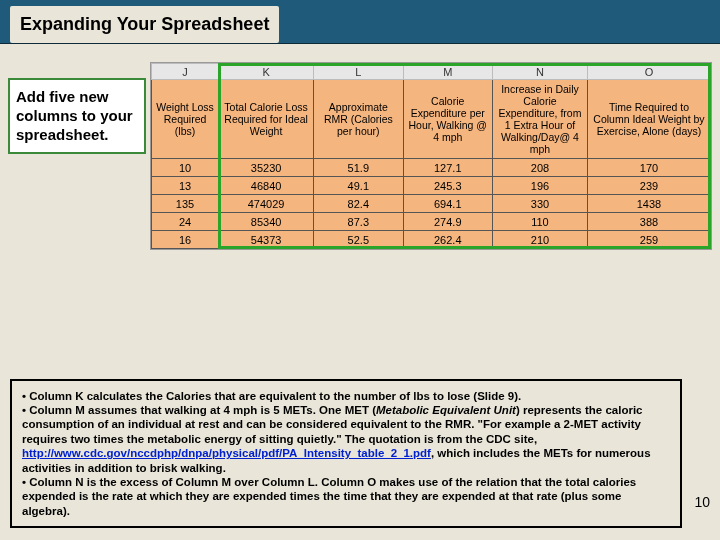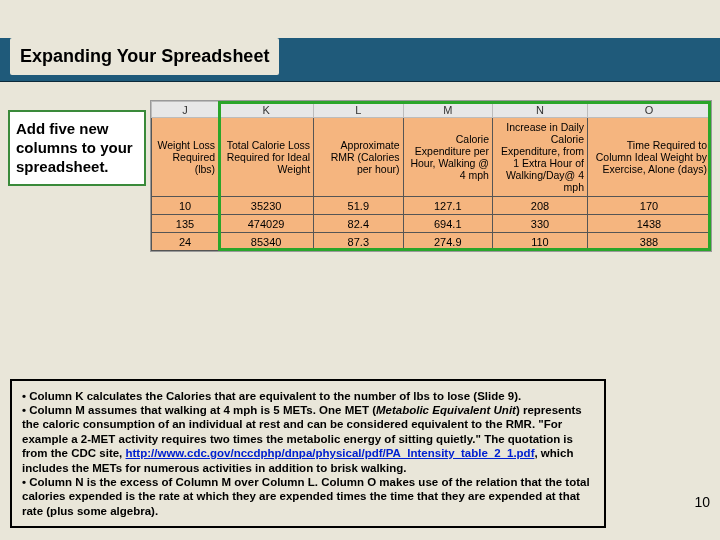--- a/index.html
+++ b/index.html
@@ -9,23 +9,22 @@
     background: #e9e6d9;
     font-family: Arial, sans-serif;
     position: relative;
     overflow: hidden;
   }
   .title-bar {
     background: #1f5a7a;
     color: #fff;
     height: 44px;
     display: flex;
-    align-items: flex-start;
+    align-items: flex-end;
     border-bottom: 1px solid #0d2a3a;
-    margin-top: 38px;
   }
   .title-text {
     background: #e9e6d9;
     color: #000;
     font-weight: bold;
     font-size: 18px;
     padding: 8px 10px;
     margin-left: 10px;
     border-radius: 2px;
   }
@@ -37,21 +36,21 @@
   }
   .callout {
     width: 138px;
     border: 2px solid #3a8a3a;
     background: #fff;
     padding: 8px 6px;
     font-weight: bold;
     font-size: 15px;
     line-height: 1.25;
     margin-right: 4px;
-    margin-top: 10px;
+    margin-top: 16px;
   }
   .sheet-wrap {
     position: relative;
     flex: 1;
     border: 1px solid #999;
     background: #fff;
   }
   table.sheet {
     border-collapse: collapse;
     width: 100%;
@@ -63,21 +62,21 @@
     font-size: 11px;
     color: #333;
     border: 1px solid #bcbcbc;
     padding: 1px 0;
     height: 16px;
   }
   .fld td {
     background: #f5b57f;
     font-size: 10.5px;
     line-height: 1.15;
-    text-align: right;
+    text-align: center;
     vertical-align: middle;
     border: 1px solid #555;
     padding: 3px 3px;
     color: #000;
   }
   .data td {
     background: #f5b57f;
     font-size: 11px;
     text-align: center;
     border: 1px solid #555;
@@ -86,21 +85,21 @@
   }
   .highlight-box {
     position: absolute;
     border: 3px solid #2aa52a;
     pointer-events: none;
   }
   .notes {
     position: absolute;
     left: 10px;
     bottom: 12px;
-    width: 596px;
+    width: 672px;
     border: 2px solid #000;
     background: #e9e6d9;
     padding: 8px 10px;
     font-size: 11.5px;
     line-height: 1.25;
     font-weight: bold;
   }
   .notes a { color: #0020d0; text-decoration: underline; }
   .notes .em { font-style: italic; }
   .pagenum {
@@ -142,34 +141,50 @@
       </tr>
       <tr class="data">
             <td>10</td>
             <td>35230</td>
             <td>51.9</td>
             <td>127.1</td>
             <td>208</td>
             <td>170</td>
           </tr>
       <tr class="data">
+            <td>13</td>
+            <td>46840</td>
+            <td>49.1</td>
+            <td>245.3</td>
+            <td>196</td>
+            <td>239</td>
+          </tr>
+      <tr class="data">
             <td>135</td>
             <td>474029</td>
             <td>82.4</td>
             <td>694.1</td>
             <td>330</td>
             <td>1438</td>
           </tr>
       <tr class="data">
             <td>24</td>
             <td>85340</td>
             <td>87.3</td>
             <td>274.9</td>
             <td>110</td>
             <td>388</td>
+          </tr>
+      <tr class="data">
+            <td>16</td>
+            <td>54373</td>
+            <td>52.5</td>
+            <td>262.4</td>
+            <td>210</td>
+            <td>259</td>
           </tr>
     </tbody>
       </table>
     <div class="highlight-box" style="top:0;left:12%;right:0;bottom:0;"></div>
   </div>
 </div>
 
 <div class="notes">
   <div>• Column K calculates the Calories that are equivalent to the number of lbs to lose (Slide 9).</div>
   <div>

